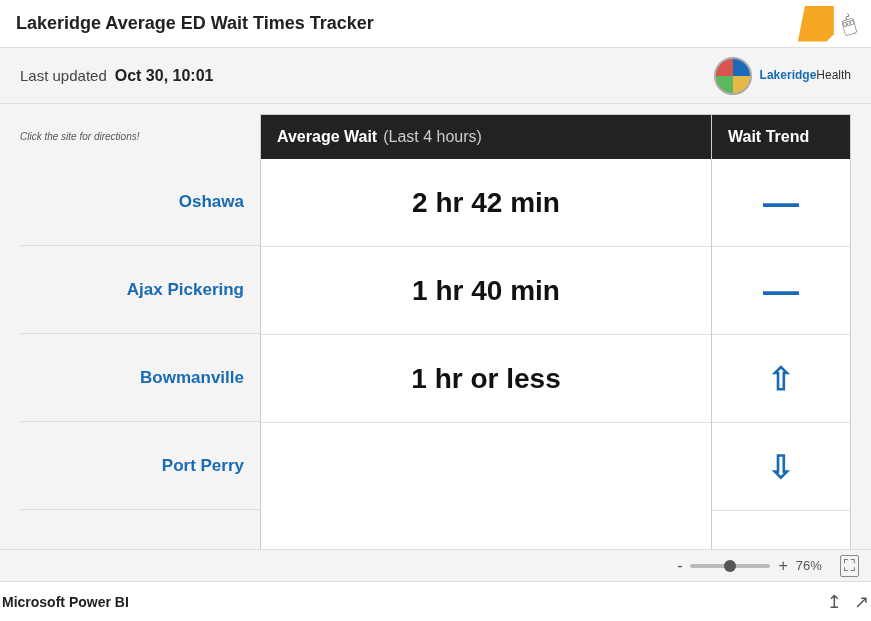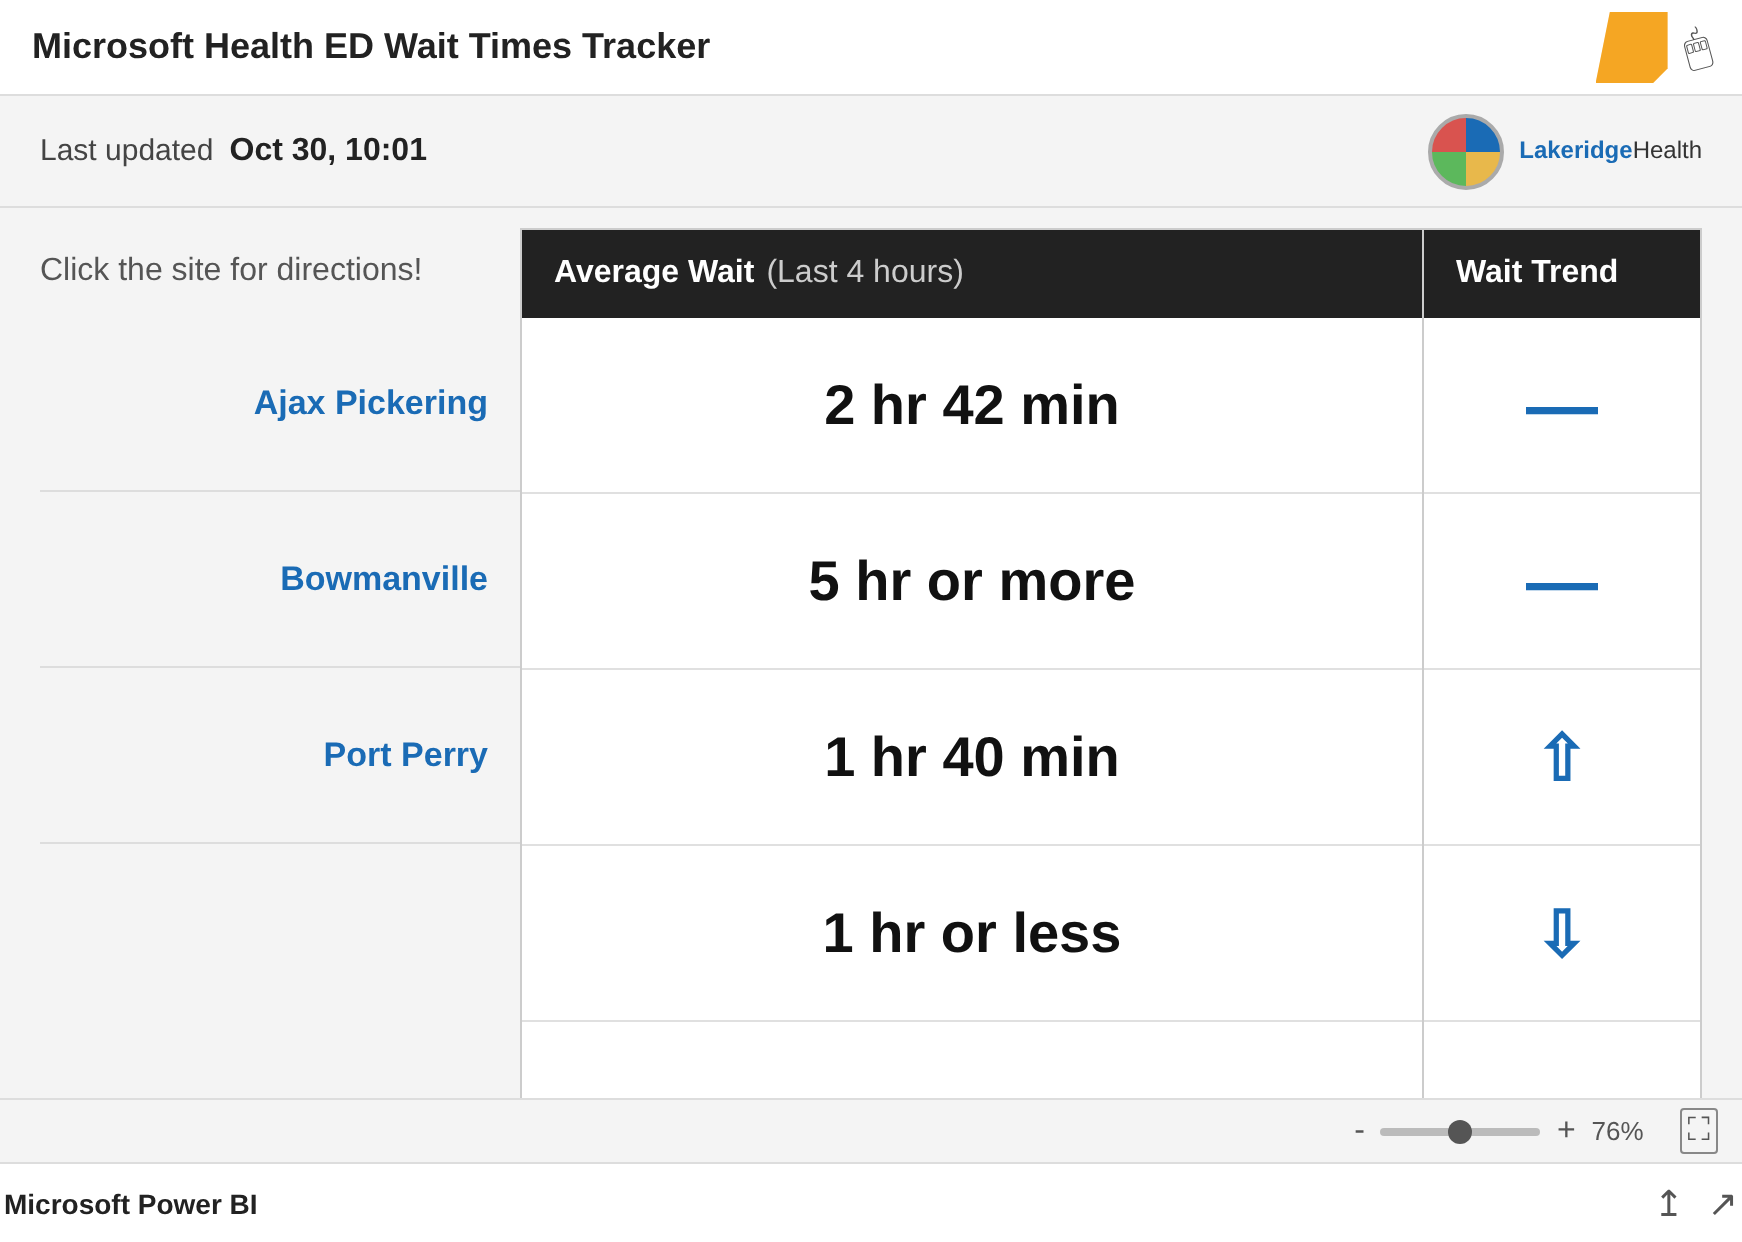--- a/index.html
+++ b/index.html
@@ -120,22 +120,23 @@
       width: 240px;
       flex-shrink: 0;
     }
     .site-column-header {
       height: 44px;
       display: flex;
       align-items: center;
       padding: 0 10px 0 0;
     }
     .click-hint {
-      font-size: 16px;
-      color: #555;
+      font-size: 10px;
+      color: #555;
+      font-style: italic;
     }
     .site-cell {
       height: 88px;
       display: flex;
       align-items: center;
       justify-content: flex-end;
       padding-right: 16px;
       border-bottom: 1px solid #ddd;
     }
     .site-link {
@@ -290,21 +291,21 @@
       font-size: 18px;
       color: #555;
       cursor: pointer;
     }
   </style>
 </head>
 <body>
 
 <div class="title-bar">
   <div class="title-bar-left">
-    <span class="title-text">Microsoft Health ED Wait Times Tracker</span>
+    <span class="title-text">Lakeridge Average ED Wait Times Tracker</span>
   </div>
   <div class="title-icons">
     <div class="pencil-icon"></div>
     <span class="cursor-icon">🖱</span>
   </div>
 </div>
 
 <div class="main-content">
 
   <div class="last-updated-bar">
@@ -321,42 +322,42 @@
     </div>
   </div>
 
   <div class="table-wrapper">
 
     <div class="site-column">
       <div class="site-column-header">
         <span class="click-hint">Click the site for directions!</span>
       </div>
       <div class="site-cell">
+        <a class="site-link" href="#">Oshawa</a>
+      </div>
+      <div class="site-cell">
         <a class="site-link" href="#">Ajax Pickering</a>
       </div>
       <div class="site-cell">
         <a class="site-link" href="#">Bowmanville</a>
       </div>
       <div class="site-cell">
         <a class="site-link" href="#">Port Perry</a>
       </div>
     </div>
 
     <div class="data-columns">
 
       <div class="avg-wait-column">
         <div class="col-header">
           <span class="col-header-main">Average Wait</span>
           <span class="col-header-sub">(Last 4 hours)</span>
         </div>
         <div class="data-cell">
           <span class="wait-time-text">2 hr 42 min</span>
-        </div>
-        <div class="data-cell">
-          <span class="wait-time-text">5 hr or more</span>
         </div>
         <div class="data-cell">
           <span class="wait-time-text">1 hr 40 min</span>
         </div>
         <div class="data-cell">
           <span class="wait-time-text">1 hr or less</span>
         </div>
       </div>
 
       <div class="wait-trend-column">

